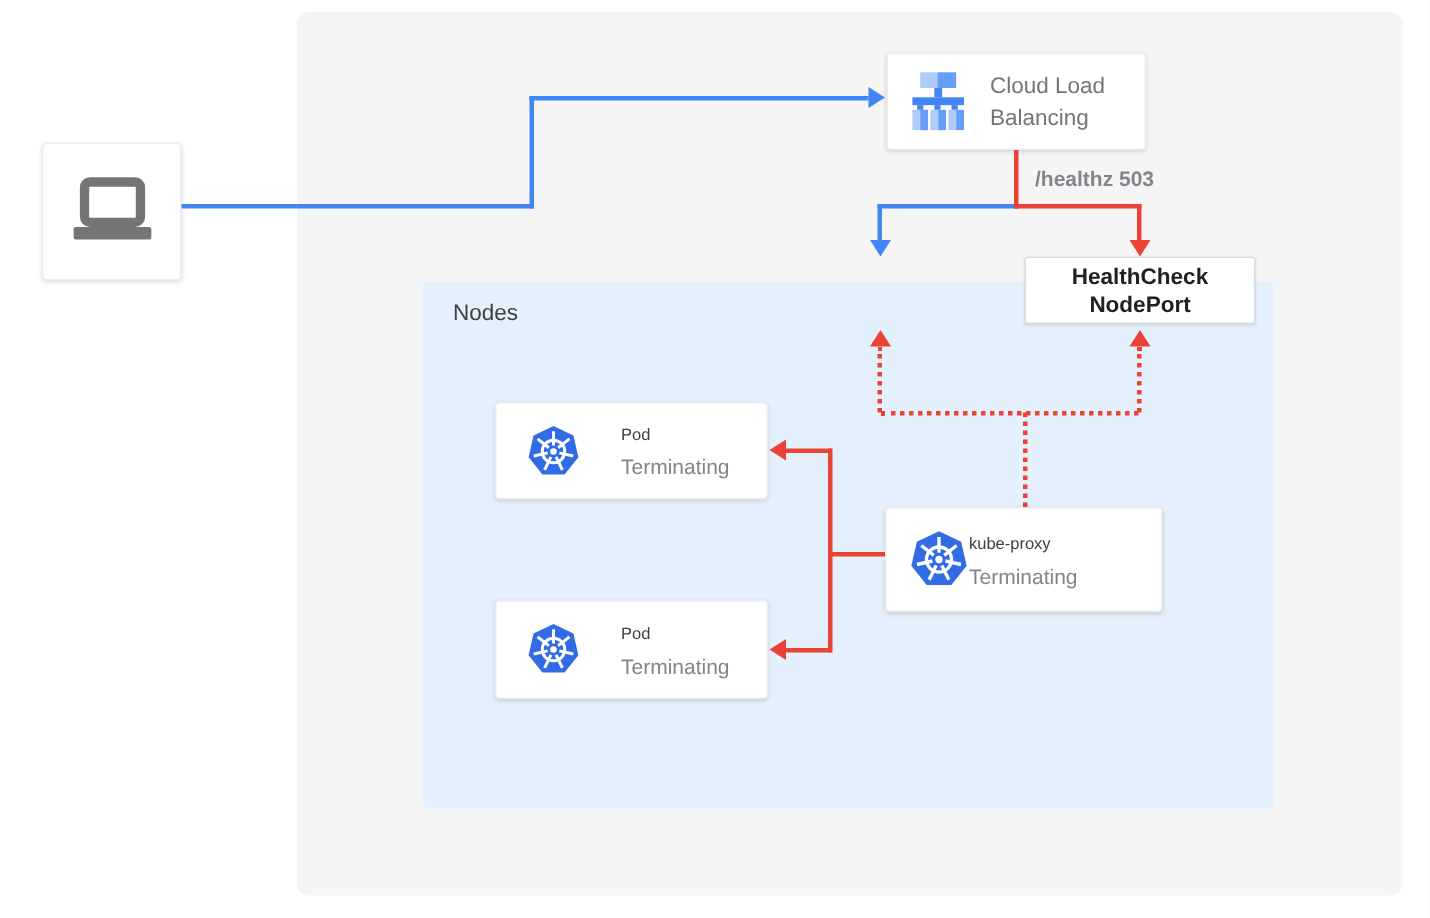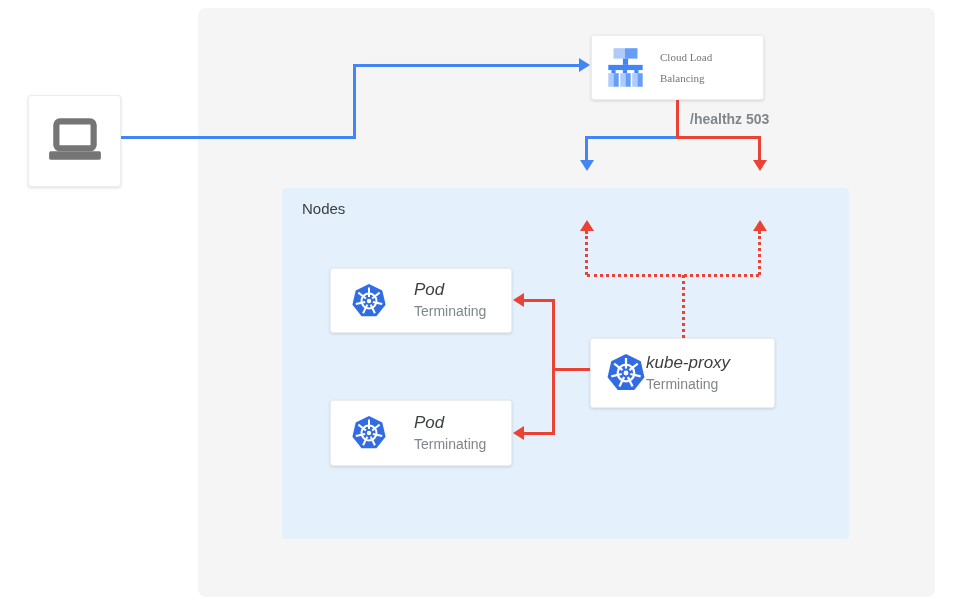--- a/index.html
+++ b/index.html
@@ -19,22 +19,22 @@
   .nodes-panel{position:absolute;left:282px;top:188px;width:567px;height:351px;
     background:#E4F1FC;border-radius:4px;}
   .nodes-label{position:absolute;left:20px;top:12px;font-size:15px;color:#3C4043;}
 
   .card{position:absolute;background:#fff;border:1px solid #ECEDEF;border-radius:3px;
     box-shadow:0 1px 3px rgba(60,64,67,.18);box-sizing:border-box;display:flex;align-items:center;}
   .plainbox{position:absolute;background:#fff;border:1px solid #DADCE0;border-radius:2px;
     box-sizing:border-box;display:flex;align-items:center;justify-content:center;
     font-weight:700;font-size:15px;color:var(--ink);text-align:center;box-shadow:0 1px 2px rgba(60,64,67,.12);}
 
-  .clb-text{margin-left:9px;width:92px;font-size:11px;line-height:21px;color:var(--mid-text);font-family:Liberation Serif, serif;}
-  .entity-title{font-size:17px;color:#3C4043;line-height:22px;font-style:italic;}
+  .clb-text{margin-left:9px;width:92px;font-size:15px;line-height:21px;color:var(--mid-text);}
+  .entity-title{font-size:11px;color:#3C4043;line-height:22px;}
   .entity-sub{font-size:14px;color:var(--gray-text);line-height:21px;}
 
   .healthz{position:absolute;left:690px;top:111px;font-size:14px;font-weight:700;color:var(--gray-text);}
 
   .lh{position:absolute;height:3px;}
   .lv{position:absolute;width:3px;}
   .blue{background:var(--blue);}
   .red{background:var(--red);}
   .dotv{position:absolute;width:0;border-left:3px dotted var(--red);}
   .doth{position:absolute;height:0;border-top:3px dotted var(--red);}
@@ -94,20 +94,23 @@
   <div class="healthz">/healthz 503</div>
 
   <div class="lh blue" style="left:585px;top:136px;width:94px;"></div>
   <div class="lv blue" style="left:585px;top:136px;height:25px;"></div>
   <div class="arr arr-down-blue" style="left:580px;top:160px;"></div>
 
   <div class="lh red" style="left:676px;top:136px;width:85px;"></div>
   <div class="lv red" style="left:758px;top:136px;height:25px;"></div>
   <div class="arr arr-down-red" style="left:753px;top:160px;"></div>
 
+  <div class="plainbox" style="left:683px;top:171px;width:154px;height:45px;line-height:19px;">
+    <span style="display:inline-block;width:112px;">HealthCheck NodePort</span>
+  </div>
 
   <div class="dotv" style="left:682px;top:275px;height:63px;"></div>
   <div class="doth" style="left:587px;top:274px;width:172px;"></div>
   <div class="dotv" style="left:585px;top:231px;height:44px;"></div>
   <div class="arr arr-up-red" style="left:580px;top:220px;"></div>
   <div class="dotv" style="left:758px;top:231px;height:44px;"></div>
   <div class="arr arr-up-red" style="left:753px;top:220px;"></div>
 
   <div class="lh red" style="left:552px;top:368px;width:38px;"></div>
   <div class="lv red" style="left:552px;top:299px;height:136px;"></div>

